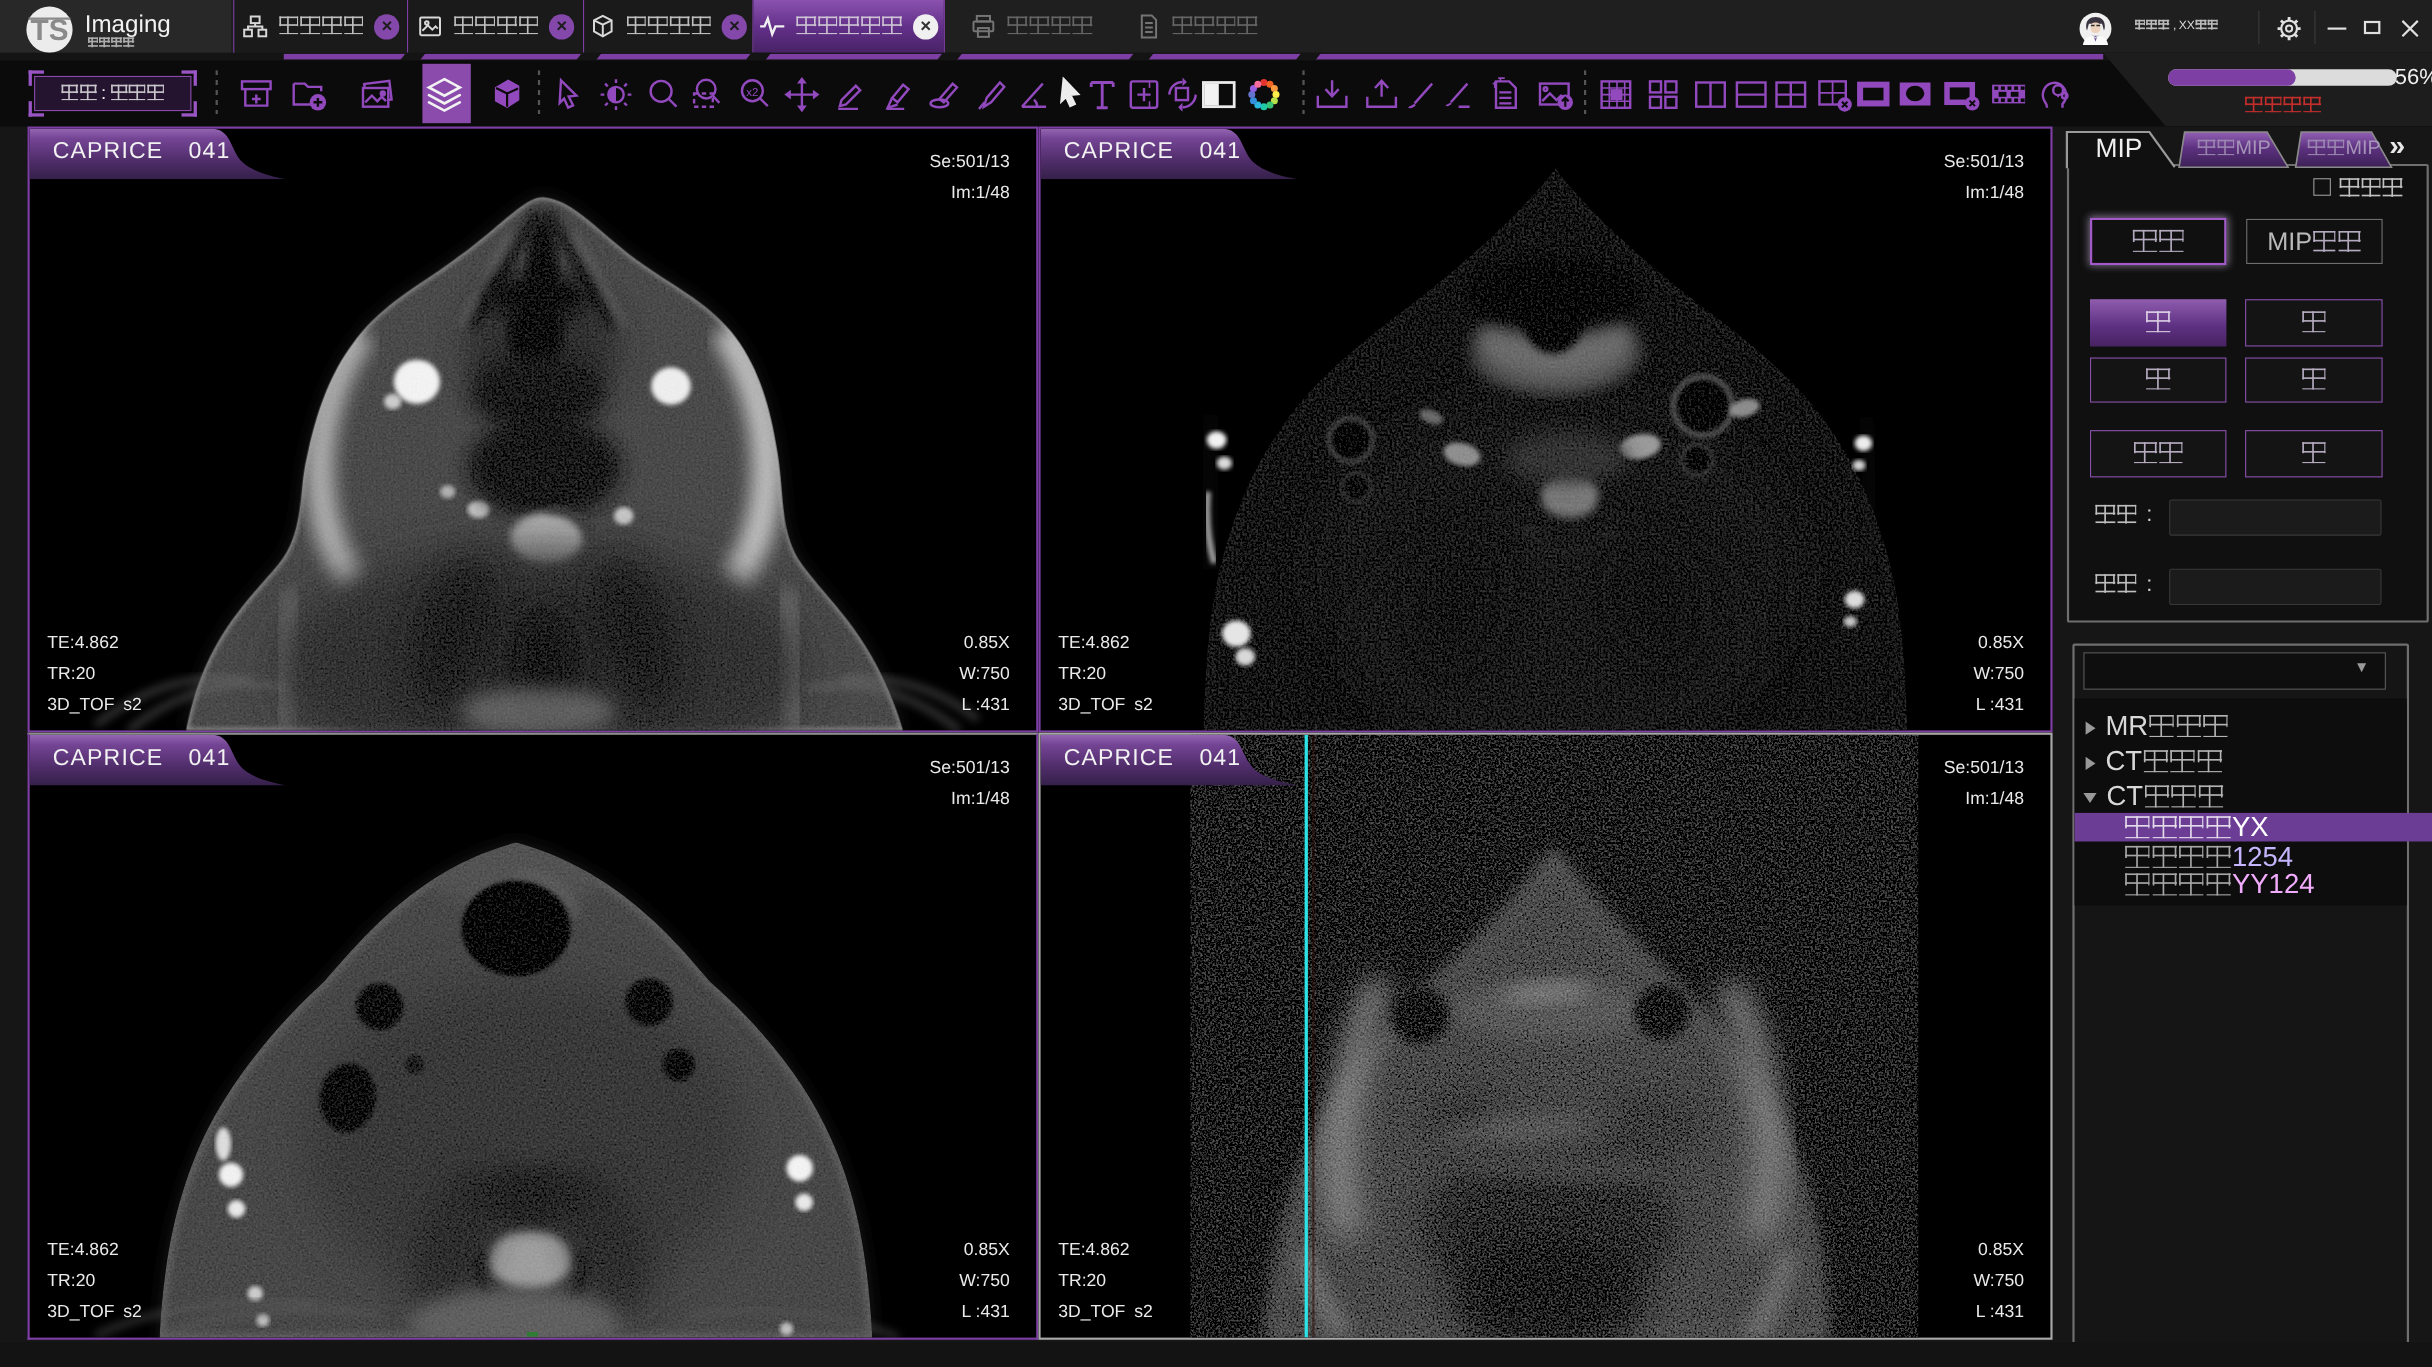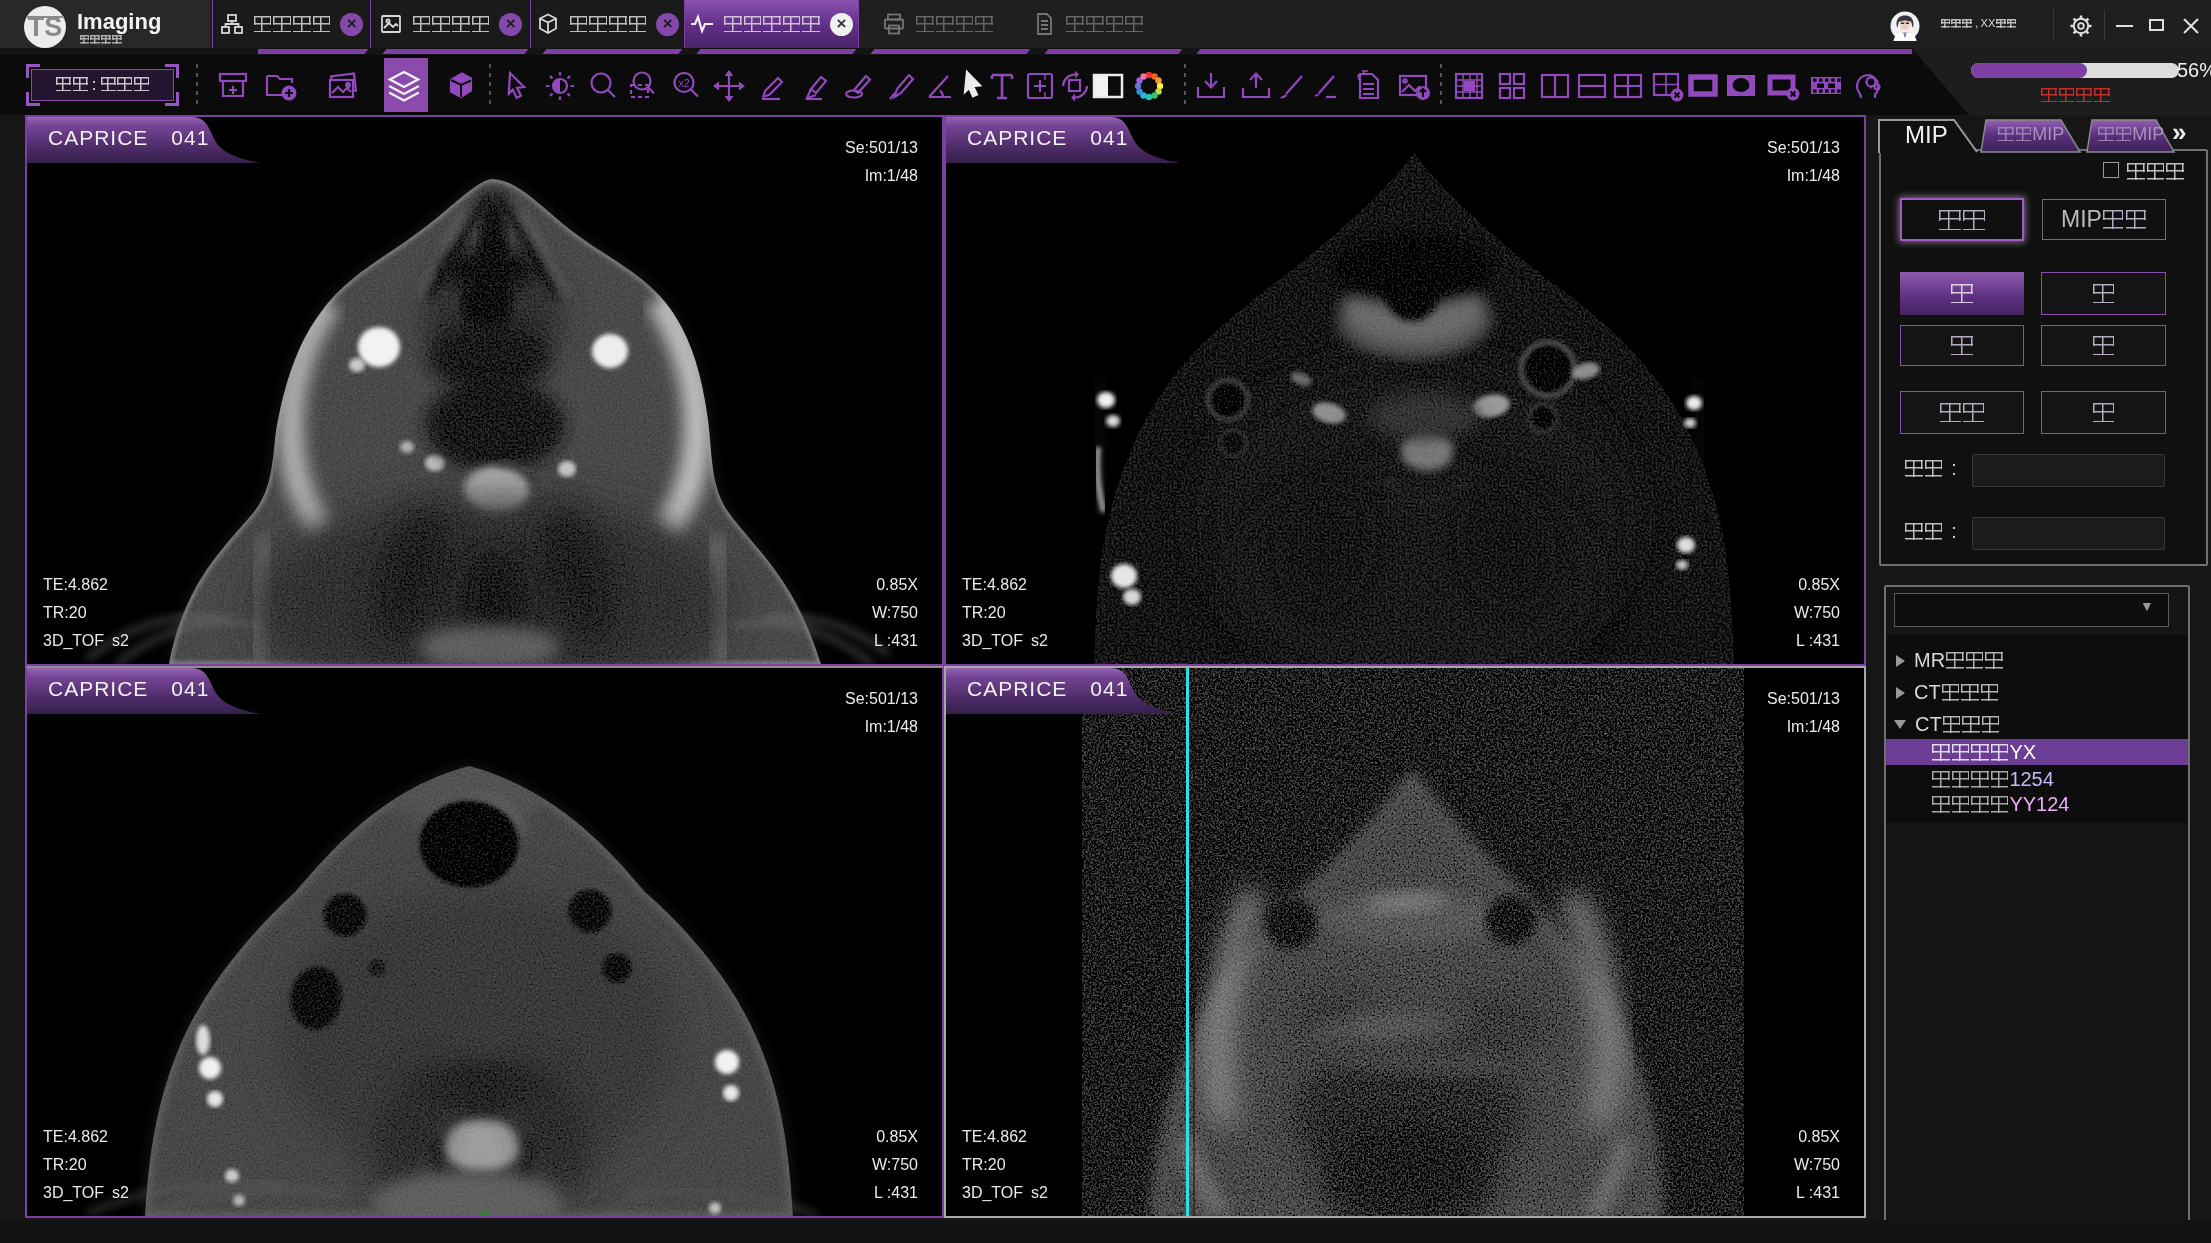--- a/index.html
+++ b/index.html
@@ -64,35 +64,35 @@
 
 .pbox{border:2px solid #6f6f6f;background:#111;border-radius:2px}
 .pbtn{position:absolute;display:flex;align-items:center;justify-content:center;
  font-size:24px;color:#d9cce6}
 .pbtn .cj{--c:#d9cce6}
 .pbtn.pur{border:1px solid #8a4fad;background:#141414}
 .pbtn.fill{background:linear-gradient(#8f5cae,#5c2f80 60%,#472361);color:#f3eef8}
 .pbtn.fill .cj{--c:#f3eef8}
 .pinput{position:absolute;background:#1b1b1b;border:1px solid #383838;border-radius:2px}
 .plab{position:absolute;color:#cfcfcf;font-size:20px}
-.trow{position:absolute;left:1886px;width:302px;height:26px;color:#d8d8d8;font-size:20px;
+.trow{position:absolute;left:1886px;width:326px;height:26px;color:#d8d8d8;font-size:25px;
  line-height:26px}
 .trow .cj{--c:#d8d8d8}
 .tri{display:inline-block;width:0;height:0;margin-right:9px}
 .tri.r{border-left:9px solid #999;border-top:6px solid transparent;border-bottom:6px solid transparent}
 .tri.d{border-top:9px solid #999;border-left:6px solid transparent;border-right:6px solid transparent;vertical-align:2px}
 </style></head><body>
 <div id="tb" class="ab"></div>
 <div id="logo" class="ab"></div>
 <svg class="ab" style="left:20px;top:4px" width="52" height="46" viewBox="0 0 52 46">
 <circle cx="25" cy="23" r="21" fill="#ececec"></circle>
 <text x="25" y="32" font-size="27" font-weight="bold" fill="#8a8a8a" text-anchor="middle" font-family="Liberation Sans">TS</text>
 <line x1="6" y1="13" x2="44" y2="13" stroke="#8a8a8a" stroke-width="2"></line>
 </svg>
-<div class="ab" style="left:77px;top:9px;color:#f2f2f2;font-size:22px;font-weight:bold">Imaging</div>
+<div class="ab" style="left:77px;top:9px;color:#f2f2f2;font-size:22px;font-weight:normal">Imaging</div>
 <div class="ab cj" style="left:79px;top:33px;font-size:11px;letter-spacing:7px;--c:#c9c9c9"><i></i><i></i><i></i><i></i></div>
 <div class="ab tab" style="left:212px;width:158px">
     <svg width="24" height="24" viewBox="0 0 24 24" fill="none" stroke="#d8d8d8" stroke-width="1.8">
       <rect x="8" y="3" width="8" height="6"></rect>
       <rect x="2" y="15" width="7" height="6"></rect>
       <rect x="15" y="15" width="7" height="6"></rect>
       <path d="M12 9v3M5.5 15v-3h13v3"></path>
     </svg>
     <span class="cj"><i></i><i></i><i></i><i></i></span>
     <div class="tclose">×</div>

